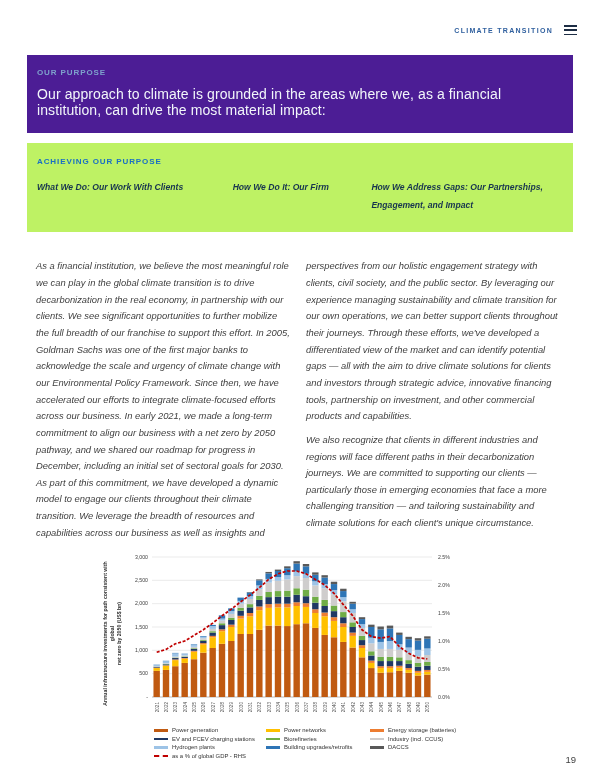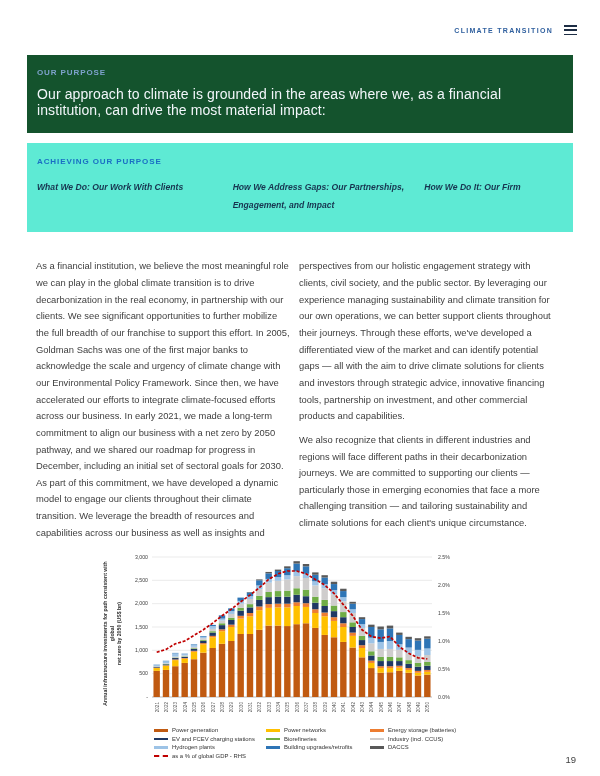--- a/index.html
+++ b/index.html
@@ -6,33 +6,33 @@
   body{
     width:600px;height:776px;position:relative;background:#ffffff;
     font-family:"Liberation Sans", sans-serif;color:#3d3d3d;overflow:hidden;
   }
   
   .topbar{display:flex;justify-content:flex-end;align-items:center;gap:11px;padding:25px 23px 0 0;}
   .topbar-title{font-size:7px;font-weight:bold;letter-spacing:1.3px;color:#2f5f9e;}
   .menu-icon{width:13px;display:flex;flex-direction:column;gap:2.6px;cursor:pointer;}
   .menu-icon span{display:block;height:1.7px;background:#1d2d44;}
   
-  .banner-dark{margin:20px 27px 0;background:#14532d;padding:13px 10px 15px;}
+  .banner-dark{margin:20px 27px 0;background:#4c1d95;padding:13px 10px 15px;}
   .banner-head{font-size:8px;font-weight:bold;letter-spacing:.9px;margin:0;}
   .banner-dark .banner-head{color:#7ea2cc;}
   .banner-dark p{font-size:14px;color:#f2f6fa;margin:9px 0 0;letter-spacing:.1px;}
-  .banner-light{margin:10px 27px 0;background:#5eead4;padding:14px 10px 18px;}
+  .banner-light{margin:10px 27px 0;background:#bef264;padding:14px 10px 18px;}
   .banner-light .banner-head{color:#1a6fc4;}
   .pillars{display:flex;margin-top:13px;font-style:italic;}
   .pillar{font-size:8.6px;font-weight:bold;color:#17344f;line-height:2.05;}
   .pillar.c1{width:196px;padding-right:10px;box-sizing:border-box;}
   .pillar.c2{width:139px;padding-right:10px;box-sizing:border-box;}
   .pillar.c3{width:192px;}
   
-  .columns{display:flex;gap:9px;margin:26px 30px 0 36px;}
+  .columns{display:flex;gap:16px;margin:26px 30px 0 36px;font-style:italic;}
   .textcol{width:254px;font-size:9.4px;line-height:1.77;color:#3e3e3e;}
   .textcol p{margin:0 0 7px;}
   
   .chart-wrap{display:flex;align-items:flex-start;margin:3px 0 0 104px;}
   .ytitle{width:18px;height:160px;position:relative;}
   .ytitle div{
     position:absolute;left:-66px;top:72px;width:150px;
     transform:rotate(-90deg);transform-origin:center;
     font-size:5.2px;font-weight:bold;color:#2b2b2b;text-align:center;line-height:1.35;
   }
@@ -58,22 +58,22 @@
 
 <div class="banner-dark">
   <h2 class="banner-head">OUR PURPOSE</h2>
   <p>Our approach to climate is grounded in the areas where we, as a financial institution, can drive the most material impact:</p>
 </div>
 
 <div class="banner-light">
   <h2 class="banner-head">ACHIEVING OUR PURPOSE</h2>
   <div class="pillars">
     <div class="pillar c1">What We Do: Our Work With Clients</div>
+    <div class="pillar c2">How We Do It: Our Firm</div>
     <div class="pillar c3">How We Address Gaps: Our Partnerships, Engagement, and Impact</div>
-    <div class="pillar c2">How We Do It: Our Firm</div>
   </div>
 </div>
 
 <div class="columns">
   <div class="textcol">
     <p>As a financial institution, we believe the most meaningful role we can play in the global climate transition is to drive decarbonization in the real economy, in partnership with our clients. We see significant opportunities to further mobilize the full breadth of our franchise to support this effort. In 2005, Goldman Sachs was one of the first major banks to acknowledge the scale and urgency of climate change with our Environmental Policy Framework. Since then, we have accelerated our efforts to integrate climate-focused efforts across our business. In early 2021, we made a long-term commitment to align our business with a net zero by 2050 pathway, and we shared our roadmap for progress in December, including an initial set of sectoral goals for 2030. As part of this commitment, we have developed a dynamic model to engage our clients throughout their climate transition. We leverage the breadth of resources and capabilities across our business as well as insights and</p>
   </div>
   <div class="textcol">
     <p>perspectives from our holistic engagement strategy with clients, civil society, and the public sector. By leveraging our experience managing sustainability and climate transition for our own operations, we can better support clients throughout their journeys. Through these efforts, we've developed a differentiated view of the market and can identify potential gaps — all with the aim to drive climate solutions for clients and investors through strategic advice, innovative financing tools, partnership on investment, and other commercial products and capabilities.</p>
     <p>We also recognize that clients in different industries and regions will face different paths in their decarbonization journeys. We are committed to supporting our clients — particularly those in emerging economies that face a more challenging transition — and tailoring sustainability and climate solutions for each client's unique circumstance.</p>

